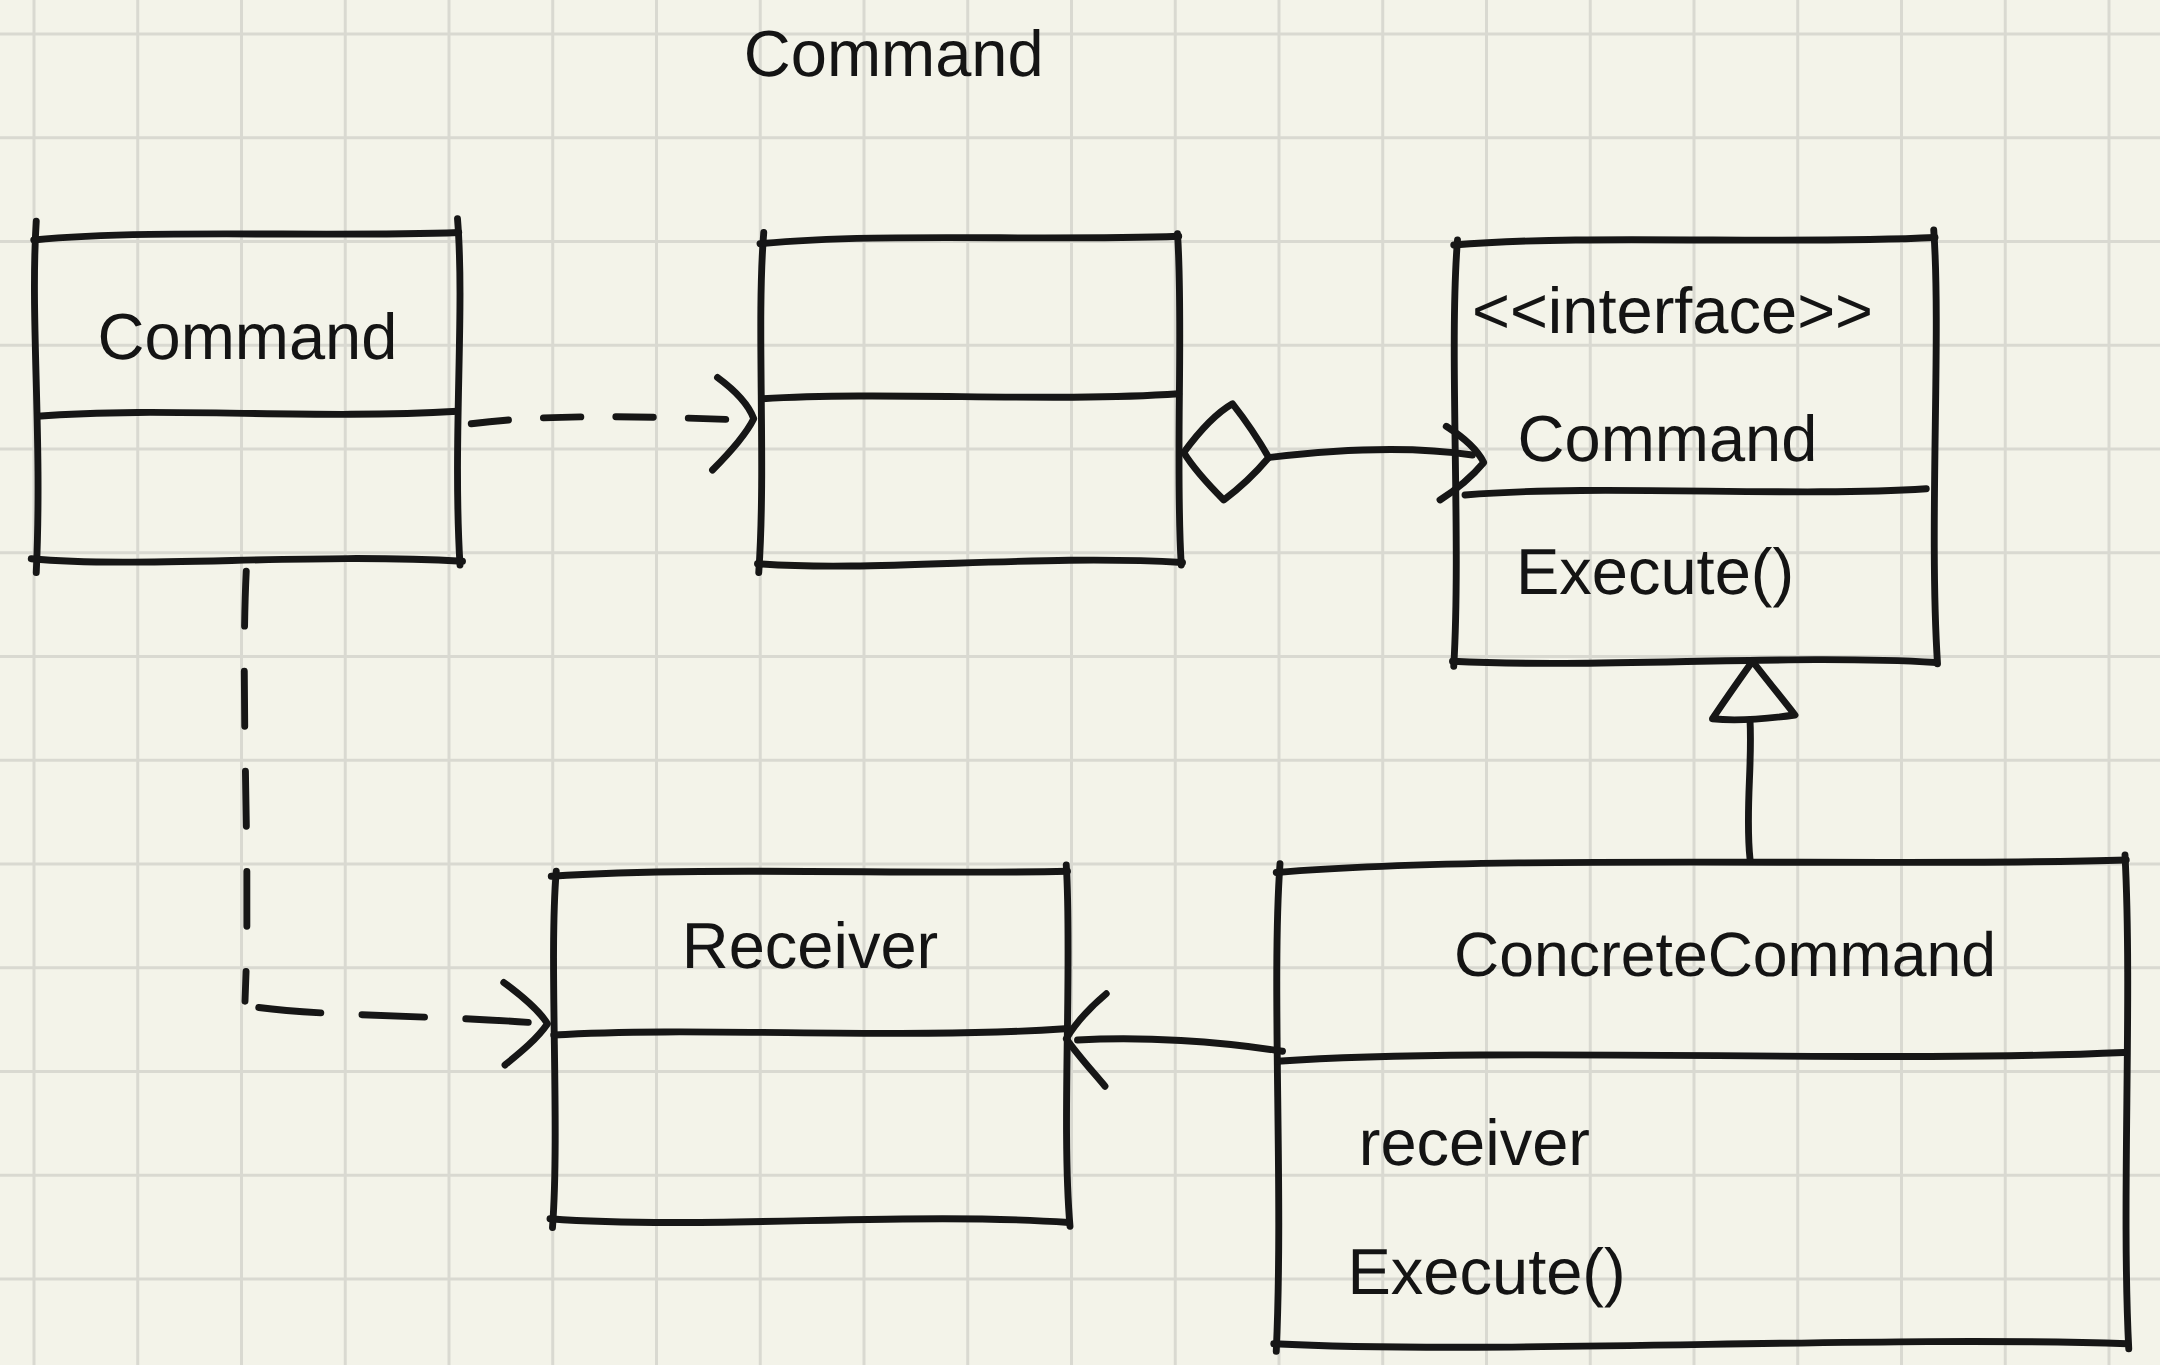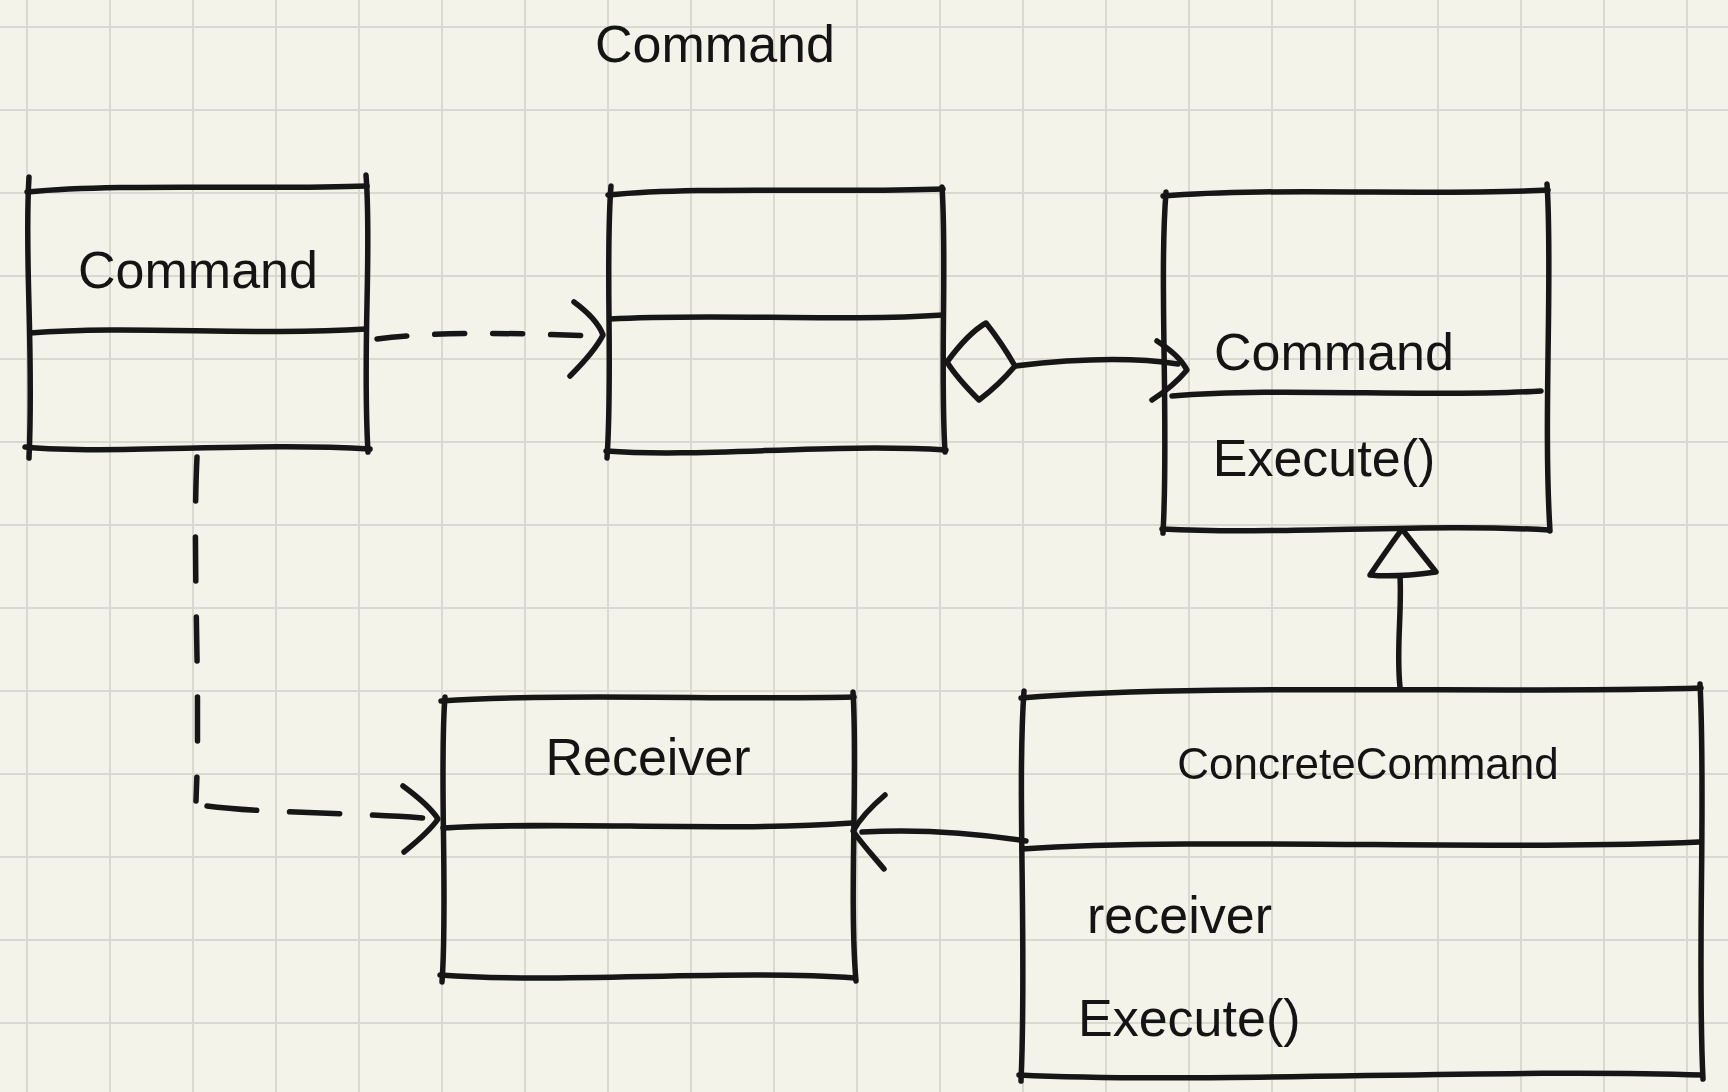--- a/index.html
+++ b/index.html
@@ -38,21 +38,21 @@
 
   .label {
     position: absolute;
     color: #141414;
     font-size: 52px;
     line-height: 1;
     white-space: nowrap;
     transform: translate(-50%, -50%);
   }
   .label.left-anchor { transform: translate(0, -50%); }
-  .label.big { font-size: 44px; }
+  .label.big { font-size: 50px; margin-left: 12px; }
 </style>
 </head>
 <body>
 
 <div class="canvas">
 
   <svg class="strokes" viewBox="0 0 1728 1092">
 
     <g>
       <path class="ink" d="M29 177 C24 255, 34 350, 29 458"></path>
@@ -120,20 +120,21 @@
       <path class="ink" d="M1026 841 C975 833, 915 829, 862 832"></path>
       <path class="ink" d="M885 795 C872 806, 860 819, 853 831 C862 844, 874 857, 884 869"></path>
     </g>
   </svg>
 
   <div class="label" style="left:715px; top:44px;">Command</div>
 
   <div class="label" style="left:198px; top:270px;">Command</div>
 
 
+  <div class="label" style="left:1338px; top:249px;">&lt;&lt;interface&gt;&gt;</div>
   <div class="label" style="left:1334px; top:352px;">Command</div>
   <div class="label" style="left:1324px; top:458px;">Execute()</div>
 
   <div class="label" style="left:648px; top:757px;">Receiver</div>
 
   <div class="label big" style="left:1368px; top:764px;">ConcreteCommand</div>
   <div class="label left-anchor" style="left:1087px; top:915px;">receiver</div>
   <div class="label left-anchor" style="left:1078px; top:1018px;">Execute()</div>
 
 </div>

